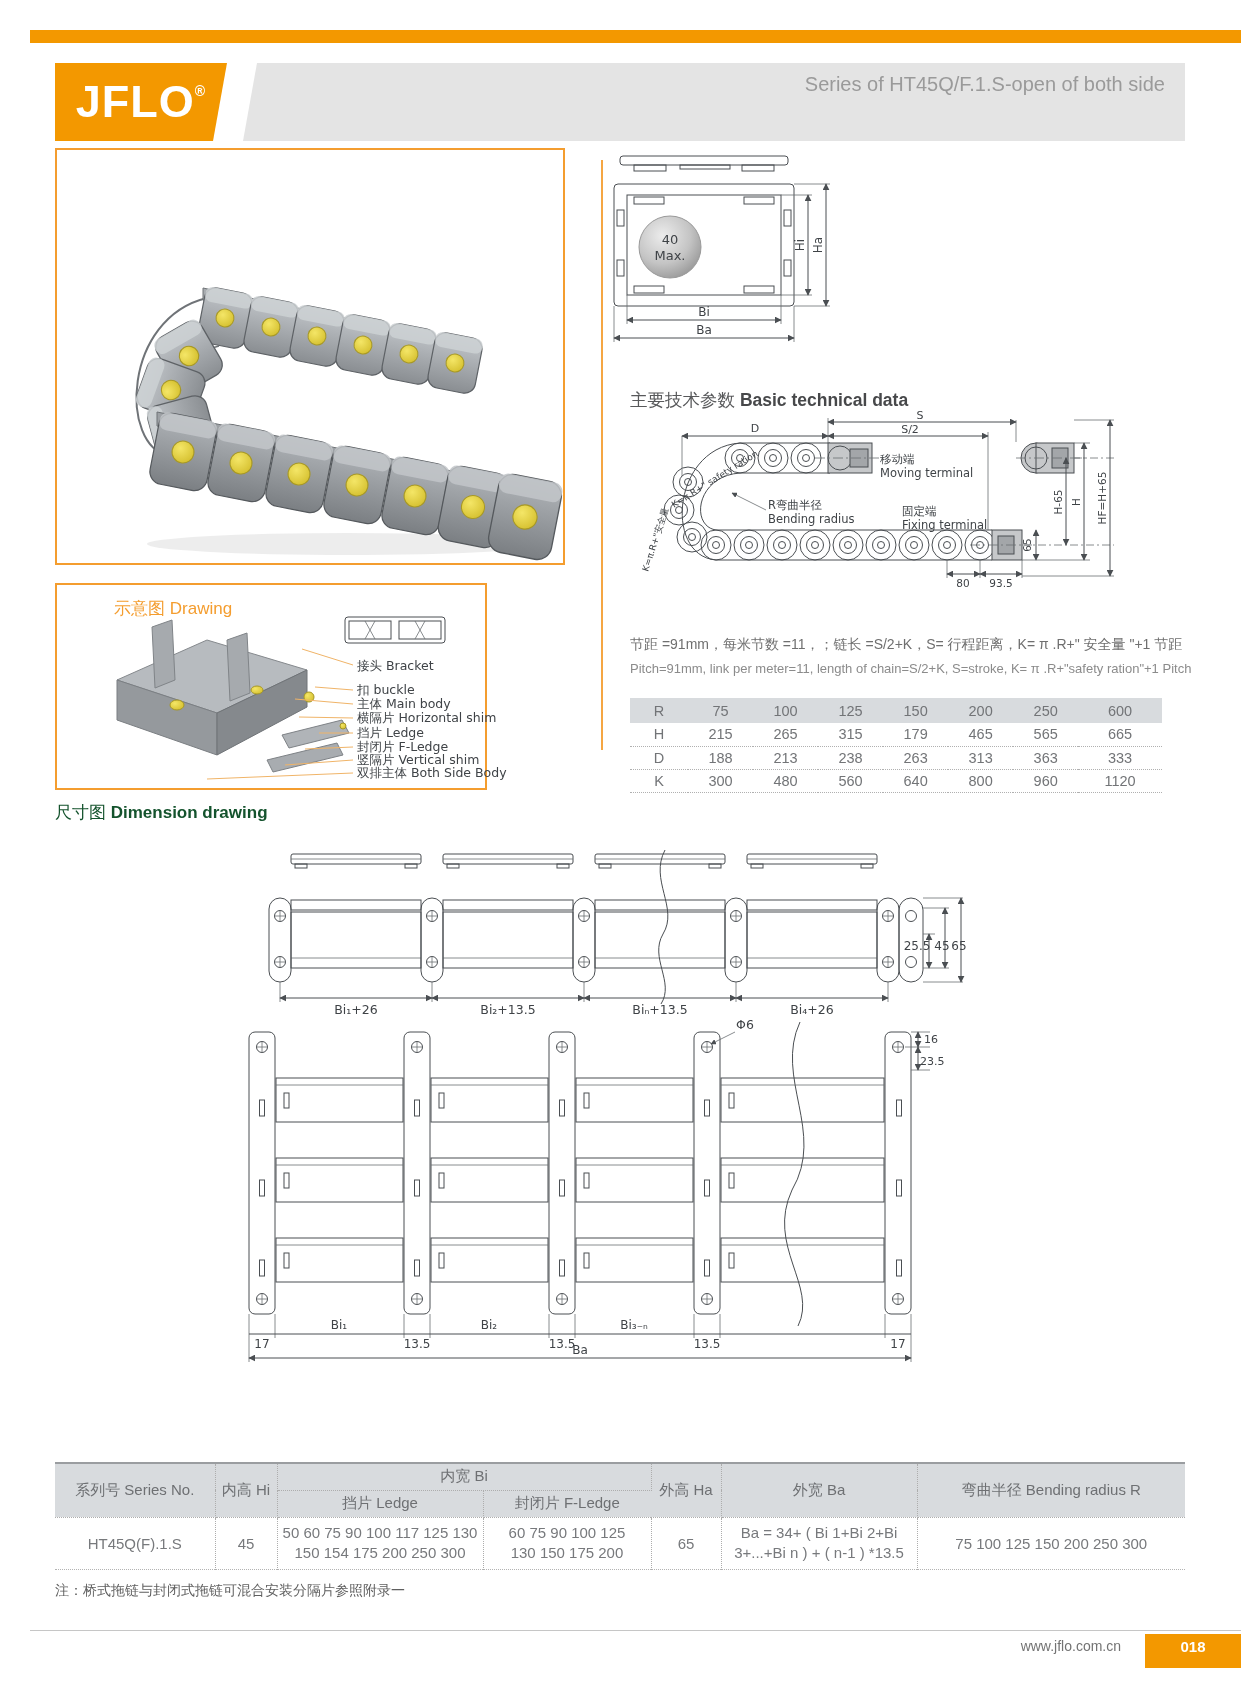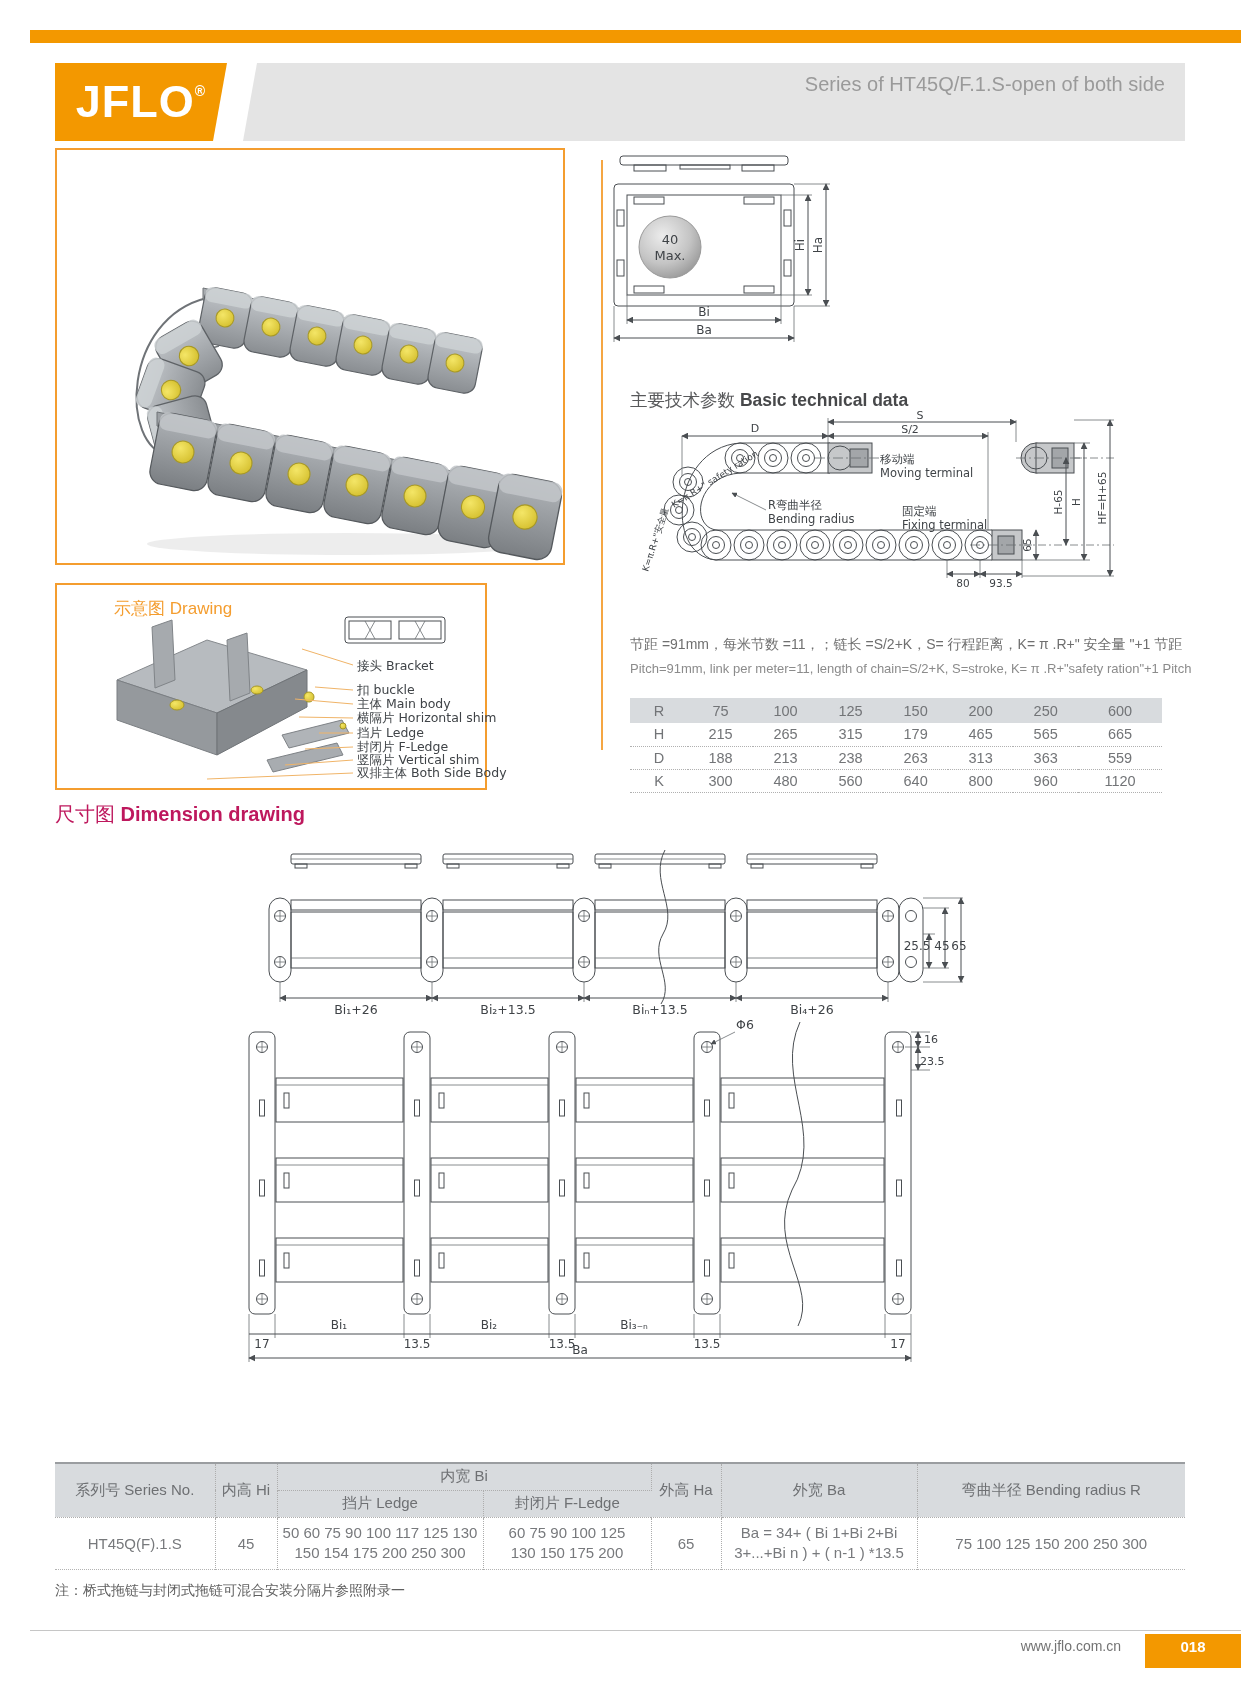--- a/index.html
+++ b/index.html
@@ -37,21 +37,21 @@
   table { border-collapse:collapse; }
   .rtable { position:absolute; left:630px; top:698px; width:532px; font-size:14.5px; color:#727477; text-align:center; }
   .rtable td { height:23px; }
   .rtable td:first-child { width:58px; }
   .rtable tr.hd { background:#D8DBDE; height:25px; }
   .rtable tr.bd td { border-bottom:1px dotted #B0B0B0; }
 
   .schembox { position:absolute; left:55px; top:583px; width:432px; height:207px; border:2px solid #F49D2F; background:#fff;text-align:center; }
   .schem-title { position:absolute; left:57px; top:12px; font-size:17px; color:#F49D2F; }
 
-  .dim-heading { position:absolute; left:55px; top:801px; font-size:20px; color:#be185d; }
+  .dim-heading { position:absolute; left:55px; top:801px; font-size:17px; color:#14532d; }
   .dim-heading b { font-weight:bold; }
 
   .dim1 { position:absolute; left:235px; top:846px; }
   .dim2 { position:absolute; left:240px; top:1014px; }
 
   .spec { position:absolute; left:55px; top:1462px; width:1130px; table-layout:fixed;
           font-size:15px; color:#77797C; text-align:center;
           border-top:2px solid #9A9DA0; border-bottom:1px dotted #B3B3B3; }
   .spec th { font-weight:normal; background:#D8DBDE; color:#6E7073; height:27px;
              border-right:1px dotted #ADADAD; border-bottom:1px dotted #ADADAD; }
@@ -302,21 +302,21 @@
           <td>665</td>
     </tr>
     <tr class="bd">
       <td>D</td>
           <td>188</td>
           <td>213</td>
           <td>238</td>
           <td>263</td>
           <td>313</td>
           <td>363</td>
-          <td>559</td>
+          <td>333</td>
     </tr>
     <tr class="bd">
       <td>K</td>
           <td>300</td>
           <td>480</td>
           <td>560</td>
           <td>640</td>
           <td>800</td>
           <td>960</td>
           <td>1120</td>

